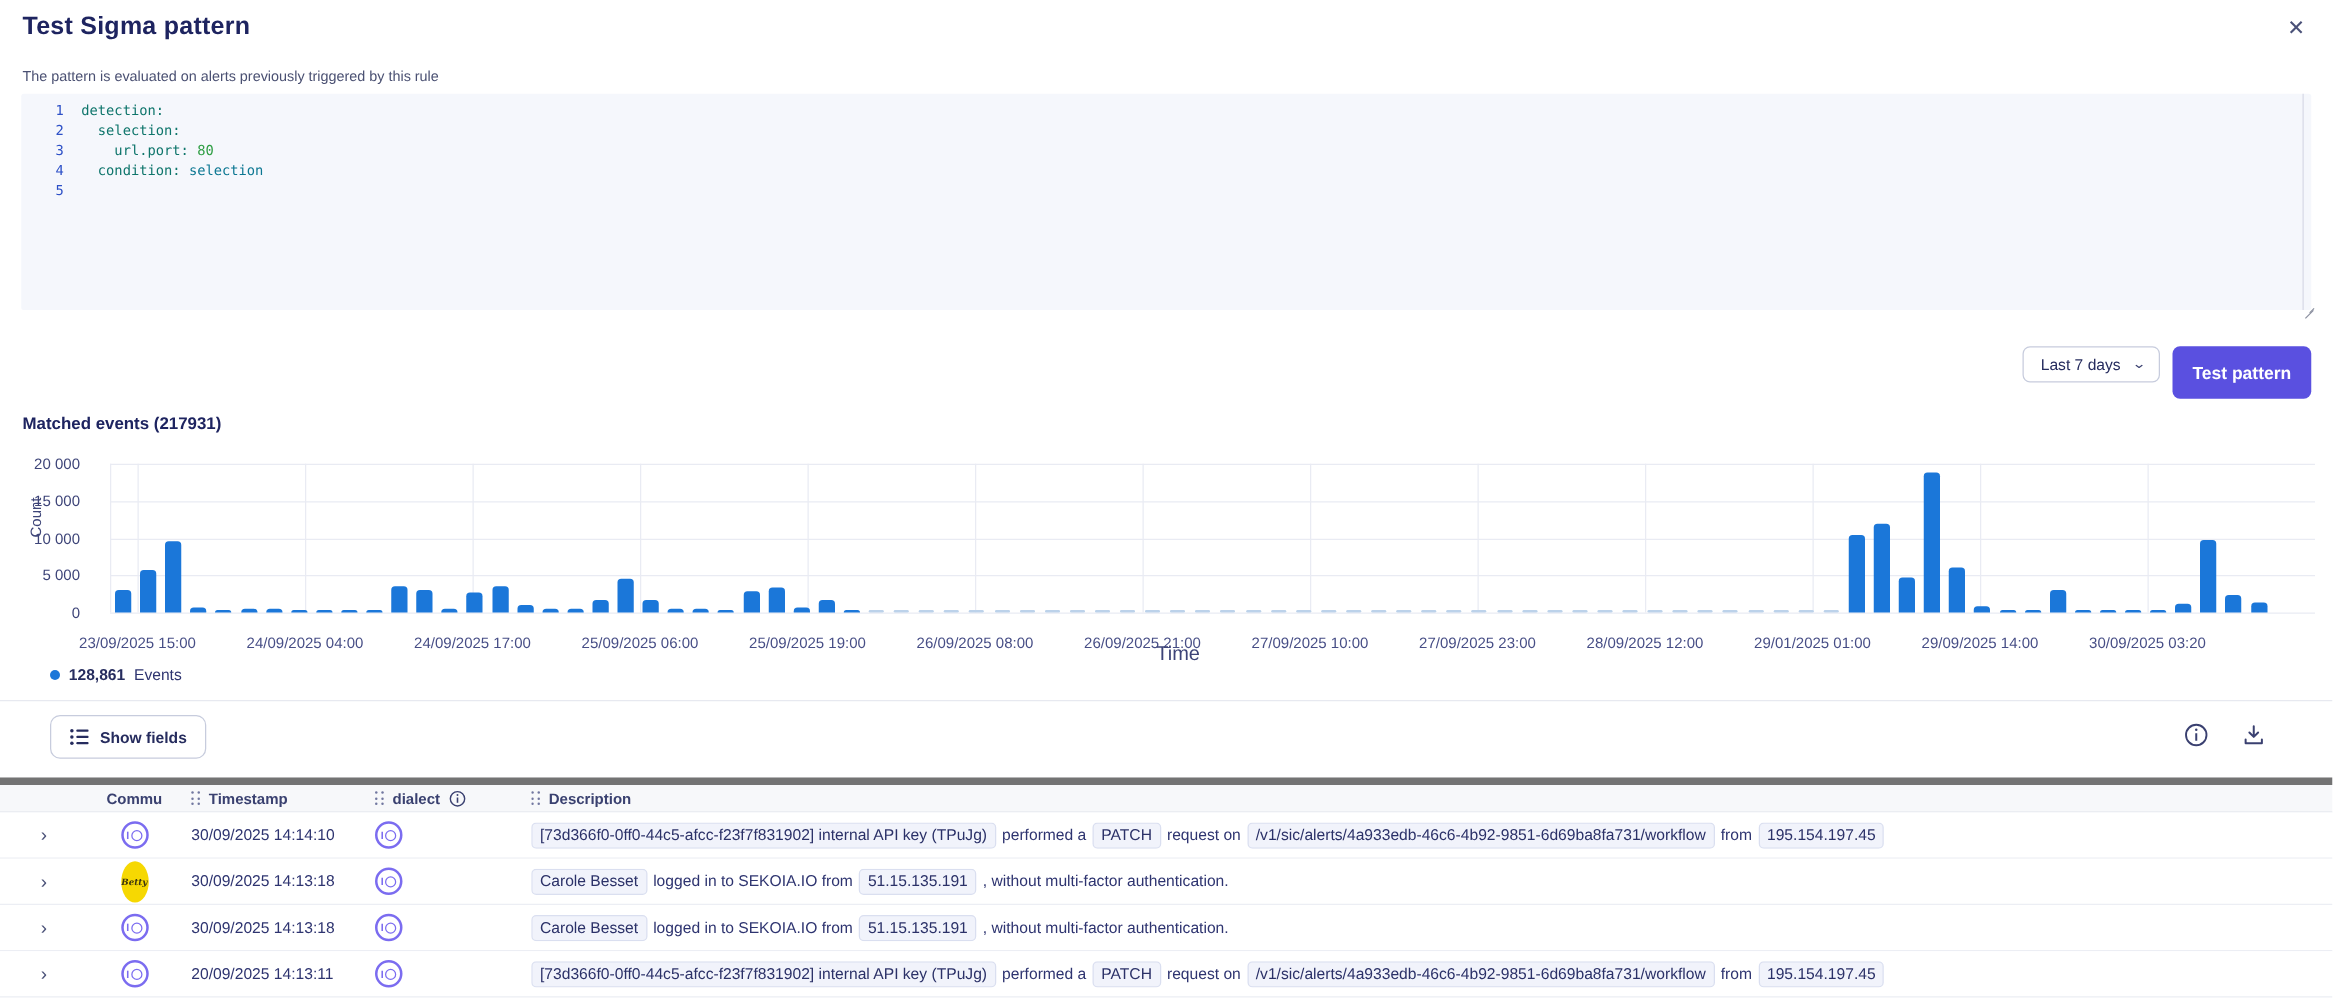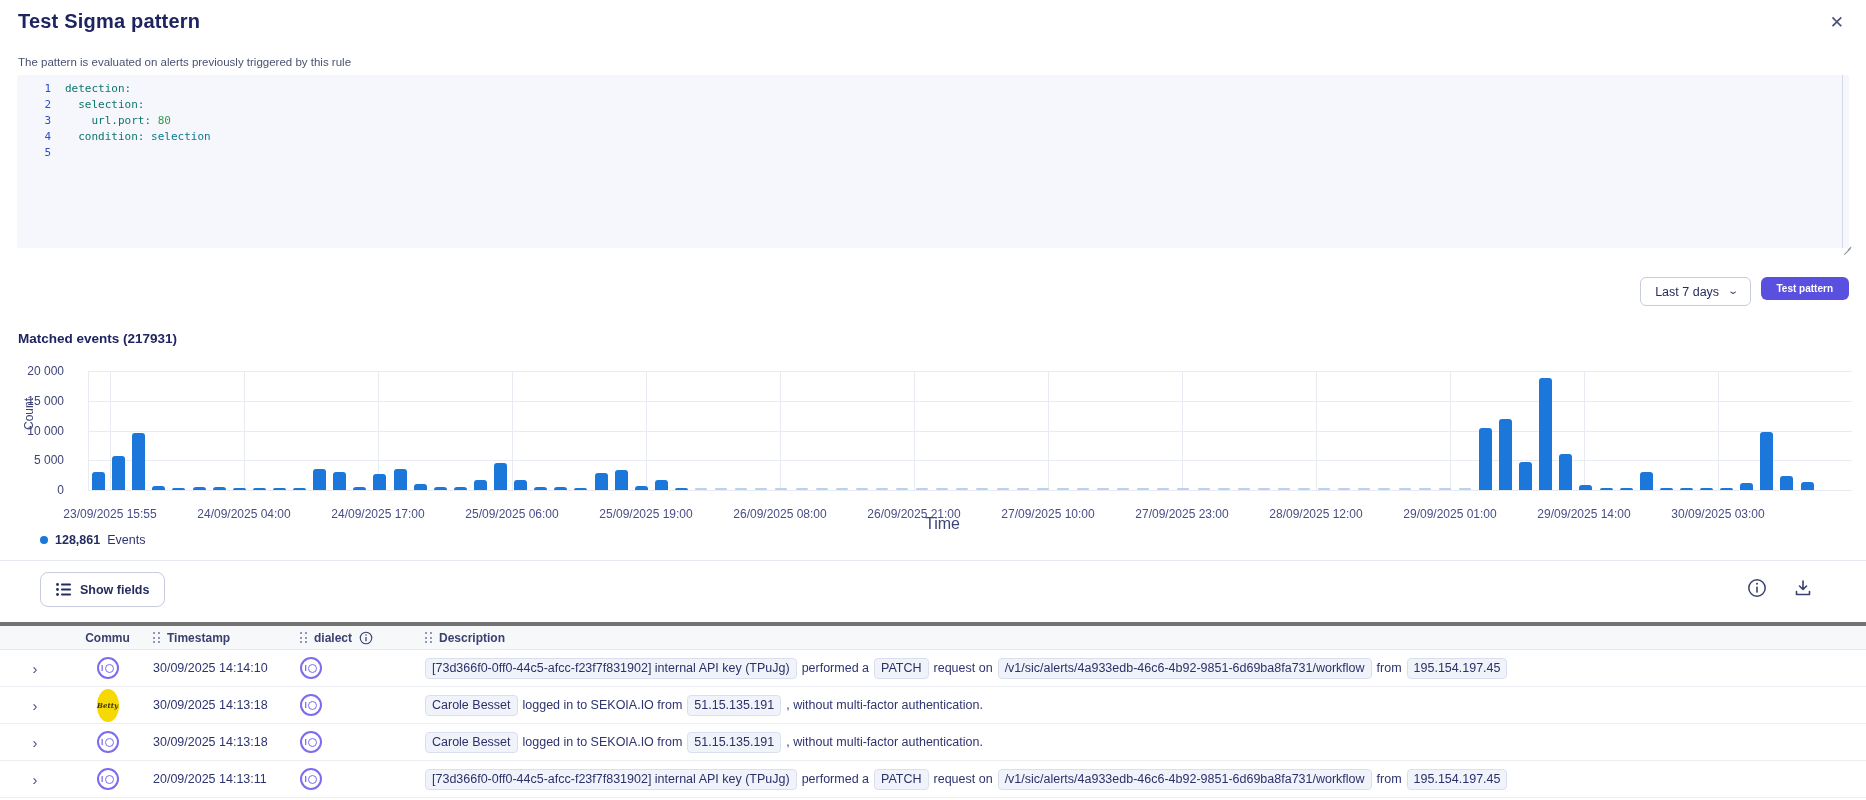--- a/index.html
+++ b/index.html
@@ -26,22 +26,22 @@
   .editor-scroll { position:absolute; top:0; right:6px; width:1px; height:100%; background:#d7dae6; }
   .resize-grip { position:absolute; right:-3px; bottom:-6px; width:10px; height:10px; }
   .resize-grip::before { content:""; position:absolute; right:0; bottom:2px; width:9px; height:1px; background:#8a8f9f; transform:rotate(-45deg); }
   .resize-grip::after { content:""; position:absolute; right:0; bottom:5px; width:5px; height:1px; background:#8a8f9f; transform:rotate(-45deg); }
 
   
   .actions { position:absolute; top:277px; right:17px; display:flex; gap:10px; }
   .range-select { height:29px; display:flex; align-items:center; gap:10px; padding:0 12px 0 14px;
     border:1px solid #c7ccdd; border-radius:6px; font-size:12.5px; color:#262c5e; background:#fff; cursor:pointer; }
   .range-select .chev { font-size:10px; color:#3a4070; transform:scaleX(1.4); margin-top:-2px; }
-  .test-btn { height:23px; padding:0 16px; background:#5a50e0; border:none; border-radius:6px;
-    color:#fff; font-size:10px; font-weight:700; cursor:pointer; font-family:"Liberation Sans",sans-serif; }
+  .test-btn { height:42px; padding:0 16px; background:#5a50e0; border:none; border-radius:6px;
+    color:#fff; font-size:14px; font-weight:700; cursor:pointer; font-family:"Liberation Sans",sans-serif; }
 
   
   .results-heading { position:absolute; top:331px; left:18px; font-size:13.5px; font-weight:700; color:#1e2460; }
 
   
   .chart { position:absolute; top:360px; left:0; width:1866px; height:175px; }
   .plot { position:absolute; left:88px; top:11px; width:1764px; height:119px; }
   .gridline-h { position:absolute; left:0; width:100%; height:1px; background:#e9ebf3; }
   .gridline-v { position:absolute; top:0; width:1px; height:119px; background:#e9ebf3; }
   .bar { position:absolute; bottom:0; width:13px; background:#1b77d9; border-radius:3px 3px 0 0; }
@@ -61,21 +61,21 @@
 
   
   .toolbar { position:absolute; top:572px; left:40px; right:28px; height:36px; }
   .show-fields-btn { display:inline-flex; align-items:center; gap:9px; height:35px; padding:0 15px;
     border:1px solid #c7ccdd; border-radius:8px; background:#fff; font-size:12.5px; font-weight:700; color:#262c5e; cursor:pointer; }
   .toolbar-icons { position:absolute; right:25px; top:6px; display:flex; gap:26px; }
   .icon-btn { width:20px; height:20px; cursor:pointer; color:#3a4070; }
 
   
   .table { position:absolute; top:622px; left:0; width:1866px; }
-  .thead { display:flex; align-items:center; height:28px; background:#f7f8fa; border-top:4px solid #737373; border-bottom:1px solid #e7e9f0;
+  .thead { display:flex; align-items:center; height:28px; background:#f7f8fa; border-top:6px solid #737373; border-bottom:1px solid #e7e9f0;
     font-size:12px; font-weight:700; color:#3a4170; }
   .trow { display:flex; align-items:center; height:37px; border-bottom:1px solid #eceef4; font-size:12.5px; background:#fff; }
   .col-exp { flex:0 0 70px; display:flex; justify-content:center; }
   .col-commu { flex:0 0 75px; display:flex; justify-content:center; }
   .col-ts { flex:0 0 140px; padding-left:8px; }
   .col-dialect { flex:0 0 140px; padding-left:15px; display:flex; align-items:center; gap:8px; }
   .col-desc { flex:1; padding-left:0; display:flex; align-items:center; flex-wrap:nowrap; gap:5px; overflow:hidden; white-space:nowrap; }
   .thead .col-ts, .thead .col-desc { display:flex; align-items:center; gap:7px; }
   .expander { color:#4a5178; font-size:15px; cursor:pointer; line-height:1; }
   .drag-dots { display:inline-block; width:7px; height:11px; position:relative; opacity:.85; }
@@ -143,45 +143,45 @@
         <div class="gridline-h" style="top: 89.25px;"></div>
         <div class="ytick-label" style="top: 89.25px;">5 000</div>
         <div class="gridline-h" style="top: 59.5px;"></div>
         <div class="ytick-label" style="top: 59.5px;">10 000</div>
         <div class="gridline-h" style="top: 29.75px;"></div>
         <div class="ytick-label" style="top: 29.75px;">15 000</div>
         <div class="gridline-h" style="top: 0px;"></div>
         <div class="ytick-label" style="top: 0px;">20 000</div>
         <div class="gridline-v" style="left: 0px;"></div>
         <div class="gridline-v" style="left: 22px;"></div>
-        <div class="xtick-label" style="left: 22px;">23/09/2025 15:55</div>
+        <div class="xtick-label" style="left: 22px;">23/09/2025 15:00</div>
         <div class="gridline-v" style="left: 156px;"></div>
         <div class="xtick-label" style="left: 156px;">24/09/2025 04:00</div>
         <div class="gridline-v" style="left: 290px;"></div>
         <div class="xtick-label" style="left: 290px;">24/09/2025 17:00</div>
         <div class="gridline-v" style="left: 424px;"></div>
         <div class="xtick-label" style="left: 424px;">25/09/2025 06:00</div>
         <div class="gridline-v" style="left: 558px;"></div>
         <div class="xtick-label" style="left: 558px;">25/09/2025 19:00</div>
         <div class="gridline-v" style="left: 692px;"></div>
         <div class="xtick-label" style="left: 692px;">26/09/2025 08:00</div>
         <div class="gridline-v" style="left: 826px;"></div>
         <div class="xtick-label" style="left: 826px;">26/09/2025 21:00</div>
         <div class="gridline-v" style="left: 960px;"></div>
         <div class="xtick-label" style="left: 960px;">27/09/2025 10:00</div>
         <div class="gridline-v" style="left: 1094px;"></div>
         <div class="xtick-label" style="left: 1094px;">27/09/2025 23:00</div>
         <div class="gridline-v" style="left: 1228px;"></div>
         <div class="xtick-label" style="left: 1228px;">28/09/2025 12:00</div>
         <div class="gridline-v" style="left: 1362px;"></div>
-        <div class="xtick-label" style="left: 1362px;">29/09/2025 01:00</div>
+        <div class="xtick-label" style="left: 1362px;">29/01/2025 01:00</div>
         <div class="gridline-v" style="left: 1496px;"></div>
         <div class="xtick-label" style="left: 1496px;">29/09/2025 14:00</div>
         <div class="gridline-v" style="left: 1630px;"></div>
-        <div class="xtick-label" style="left: 1630px;">30/09/2025 03:00</div>
+        <div class="xtick-label" style="left: 1630px;">30/09/2025 03:20</div>
         <div class="bar" style="left: 4px; height: 17.85px;"></div>
         <div class="bar" style="left: 24.1px; height: 33.915px;"></div>
         <div class="bar" style="left: 44.2px; height: 57.12px;"></div>
         <div class="bar" style="left: 64.3px; height: 4.165px;"></div>
         <div class="bar" style="left: 84.4px; height: 2px;"></div>
         <div class="bar" style="left: 104.5px; height: 3.2725px;"></div>
         <div class="bar" style="left: 124.6px; height: 3.2725px;"></div>
         <div class="bar" style="left: 144.7px; height: 2px;"></div>
         <div class="bar" style="left: 164.8px; height: 2.0825px;"></div>
         <div class="bar" style="left: 184.9px; height: 2.38px;"></div>

